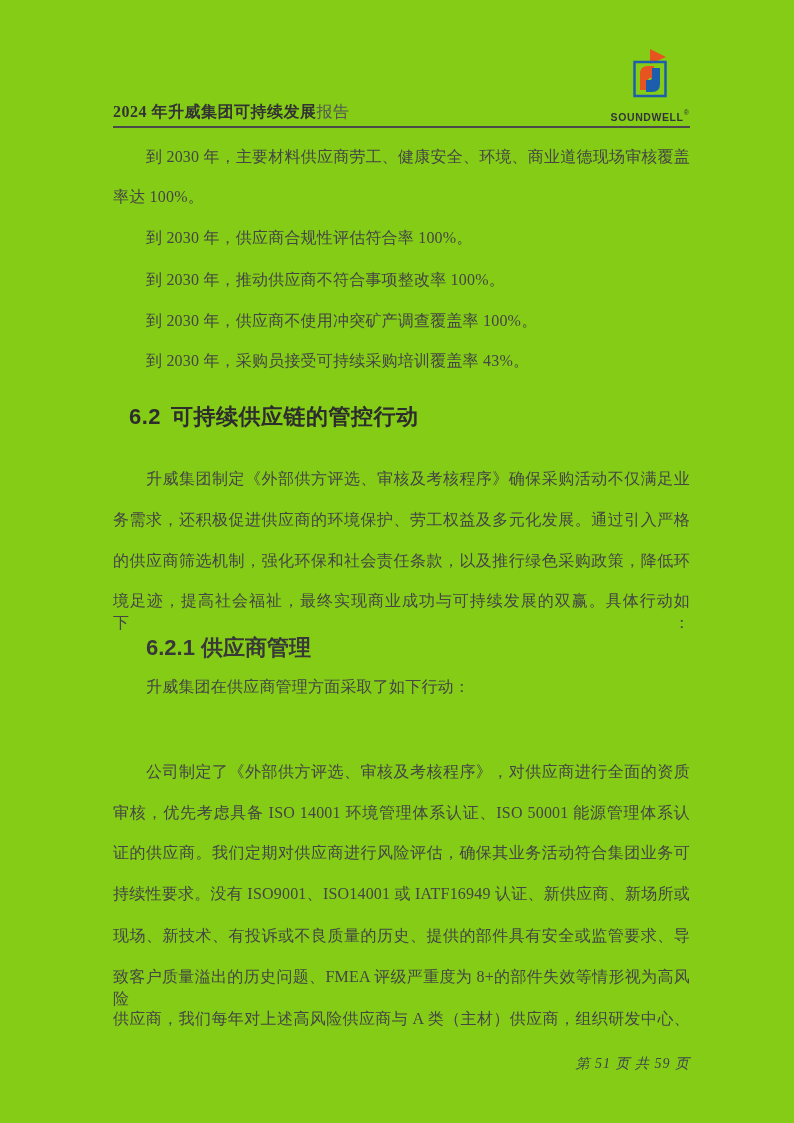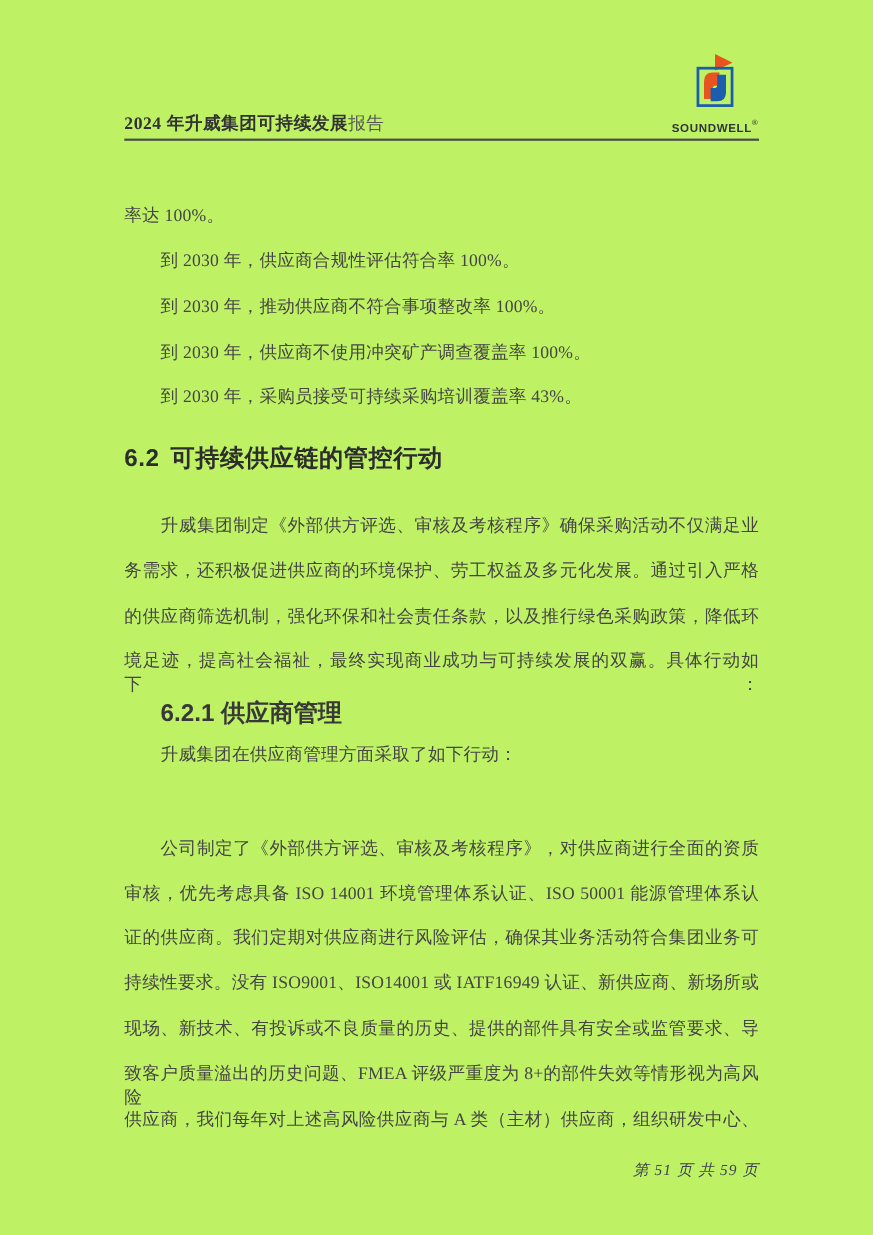--- a/index.html
+++ b/index.html
@@ -1,20 +1,20 @@
 <!DOCTYPE html>
 <html><head>
 <meta charset="utf-8">
 <style>
   html,body{margin:0;padding:0;background:#888;}
   .page{
     position:relative;
     width:794px;height:1123px;
     margin:0 auto;
-    background:#bef264;
+    background:#84cc16;
     overflow:hidden;
     font-family:"Liberation Serif","DejaVu Serif",serif;
   }
   
   .header-title{
     position:absolute;left:113px;top:102px;
     font-size:16px;color:#3d3d3d;letter-spacing:0.5px;
     white-space:nowrap;
   }
   .header-title .tb{font-weight:700;color:#333;}
@@ -42,21 +42,21 @@
     letter-spacing:0.2px;
   }
   .ln.ind{padding-left:33px;width:544px;}
   .ln.j{text-align:justify;text-align-last:justify;text-justify:inter-character;}
   .h62{
     position:absolute;left:113px;top:402px;
     font-family:"Liberation Sans","DejaVu Sans",sans-serif;
     font-weight:700;font-size:22px;color:#2d2d2d;letter-spacing:0.5px;
     white-space:nowrap;
   }
-  .h62 .num{margin-right:10px;}
+  .h62 .num{margin-right:10px;margin-left:16px;}
   .h621{
     position:absolute;left:146px;top:633px;
     font-family:"Liberation Sans","DejaVu Sans",sans-serif;
     font-weight:700;font-size:22px;color:#383838;
     white-space:nowrap;
   }
   .h621 .num{margin-right:6px;}
   .hbold{
     position:absolute;left:146px;top:715px;
     font-family:"Liberation Sans","DejaVu Sans",sans-serif;
@@ -86,20 +86,21 @@
       <svg width="44" height="60" viewBox="0 0 44 60">
         <polygon points="22,1 38,9 22,16" fill="#e8541f"></polygon>
         <rect x="6.5" y="14" width="31" height="34" fill="none" stroke="#1c5dad" stroke-width="2.5"></rect>
         <path d="M12 42 V26 Q12 18 20 18 H26 V30 H22 Q20 30 20 33 V42 Z" fill="#e8541f"></path>
         <path d="M32 20 V36 Q32 44 24 44 H18 V32 H22 Q24 32 24 29 V20 Z" fill="#1c5dad"></path>
       </svg>
     </span>
     <div class="brand-row"><span>SOUNDWELL</span><sup>®</sup></div>
   </div>
 
+  <div class="ln ind j" style="top:146px">到 2030 年，主要材料供应商劳工、健康安全、环境、商业道德现场审核覆盖</div>
   <div class="ln" style="top:186px">率达 100%。</div>
   <div class="ln ind" style="top:227px">到 2030 年，供应商合规性评估符合率 100%。</div>
   <div class="ln ind" style="top:269px">到 2030 年，推动供应商不符合事项整改率 100%。</div>
   <div class="ln ind" style="top:310px">到 2030 年，供应商不使用冲突矿产调查覆盖率 100%。</div>
   <div class="ln ind" style="top:350px">到 2030 年，采购员接受可持续采购培训覆盖率 43%。</div>
 
   <div class="h62">
     <span class="num">6.2</span><span>可持续供应链的管控行动</span>
   </div>
 

